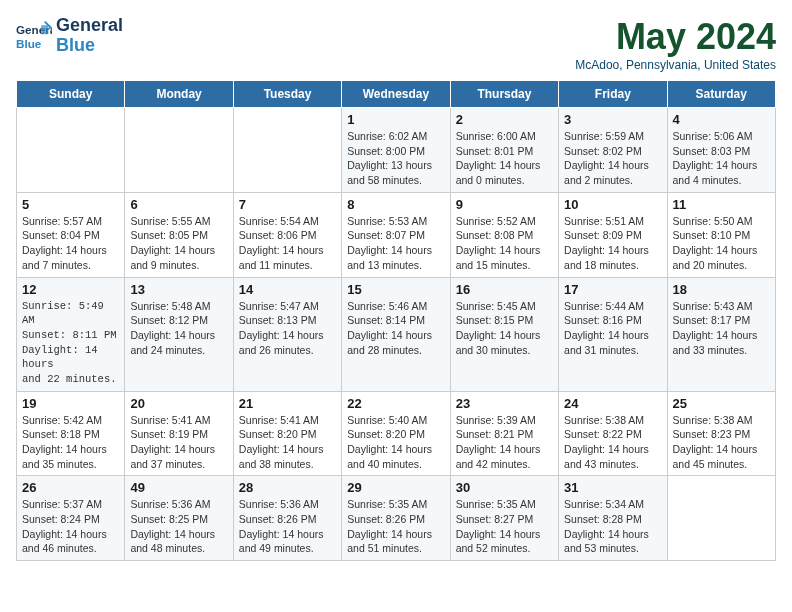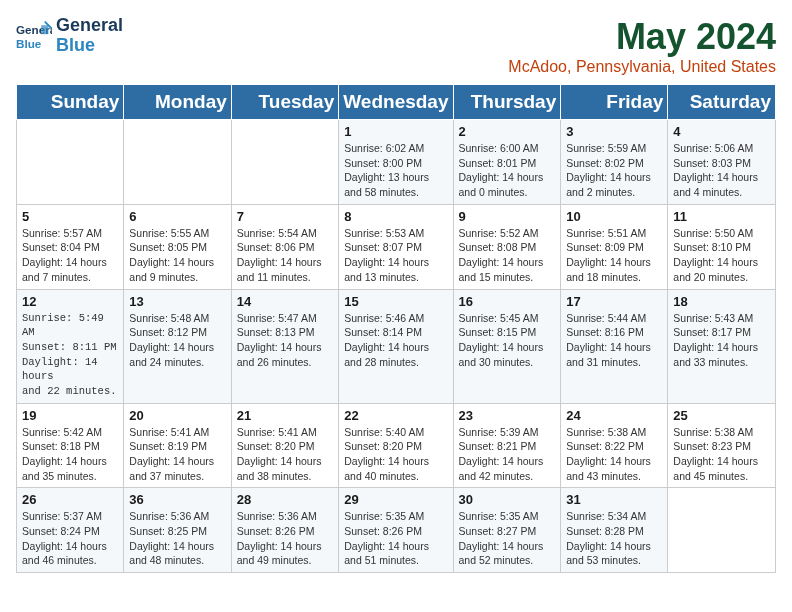--- a/index.html
+++ b/index.html
@@ -34,34 +34,34 @@
     }
     .title-block {
       text-align: right;
     }
     .month-title {
       font-size: 36px;
       font-weight: bold;
       color: #14532d;
     }
     .location-title {
-      font-size: 16px;
-      color: #c2410c;
+      font-size: 12px;
+      color: #0c4a6e;
     }
     table {
       width: 100%;
       border-collapse: collapse;
       font-size: 11px;
     }
     thead tr th {
       background-color: #2e6da4;
       color: #fff;
       padding: 6px 4px;
-      text-align: right;
-      font-size: 19px;
+      text-align: center;
+      font-size: 12px;
       font-weight: bold;
       border: 1px solid #fff;
     }
     tbody tr td {
       border: 1px solid #ccc;
       vertical-align: top;
       padding: 4px 5px;
       min-height: 80px;
       height: 80px;
       width: 108px;
@@ -311,21 +311,21 @@
       </tr>
       <tr>
         <td>
           <span class="day-num">26</span>
           <div class="day-info" style="white-space: pre-line;">Sunrise: 5:37 AM
 Sunset: 8:24 PM
 Daylight: 14 hours
 and 46 minutes.</div>
         </td>
         <td>
-          <span class="day-num">36</span>
+          <span class="day-num">49</span>
           <div class="day-info" style="white-space: pre-line;">Sunrise: 5:36 AM
 Sunset: 8:25 PM
 Daylight: 14 hours
 and 48 minutes.</div>
         </td>
         <td>
           <span class="day-num">28</span>
           <div class="day-info" style="white-space: pre-line;">Sunrise: 5:36 AM
 Sunset: 8:26 PM
 Daylight: 14 hours

